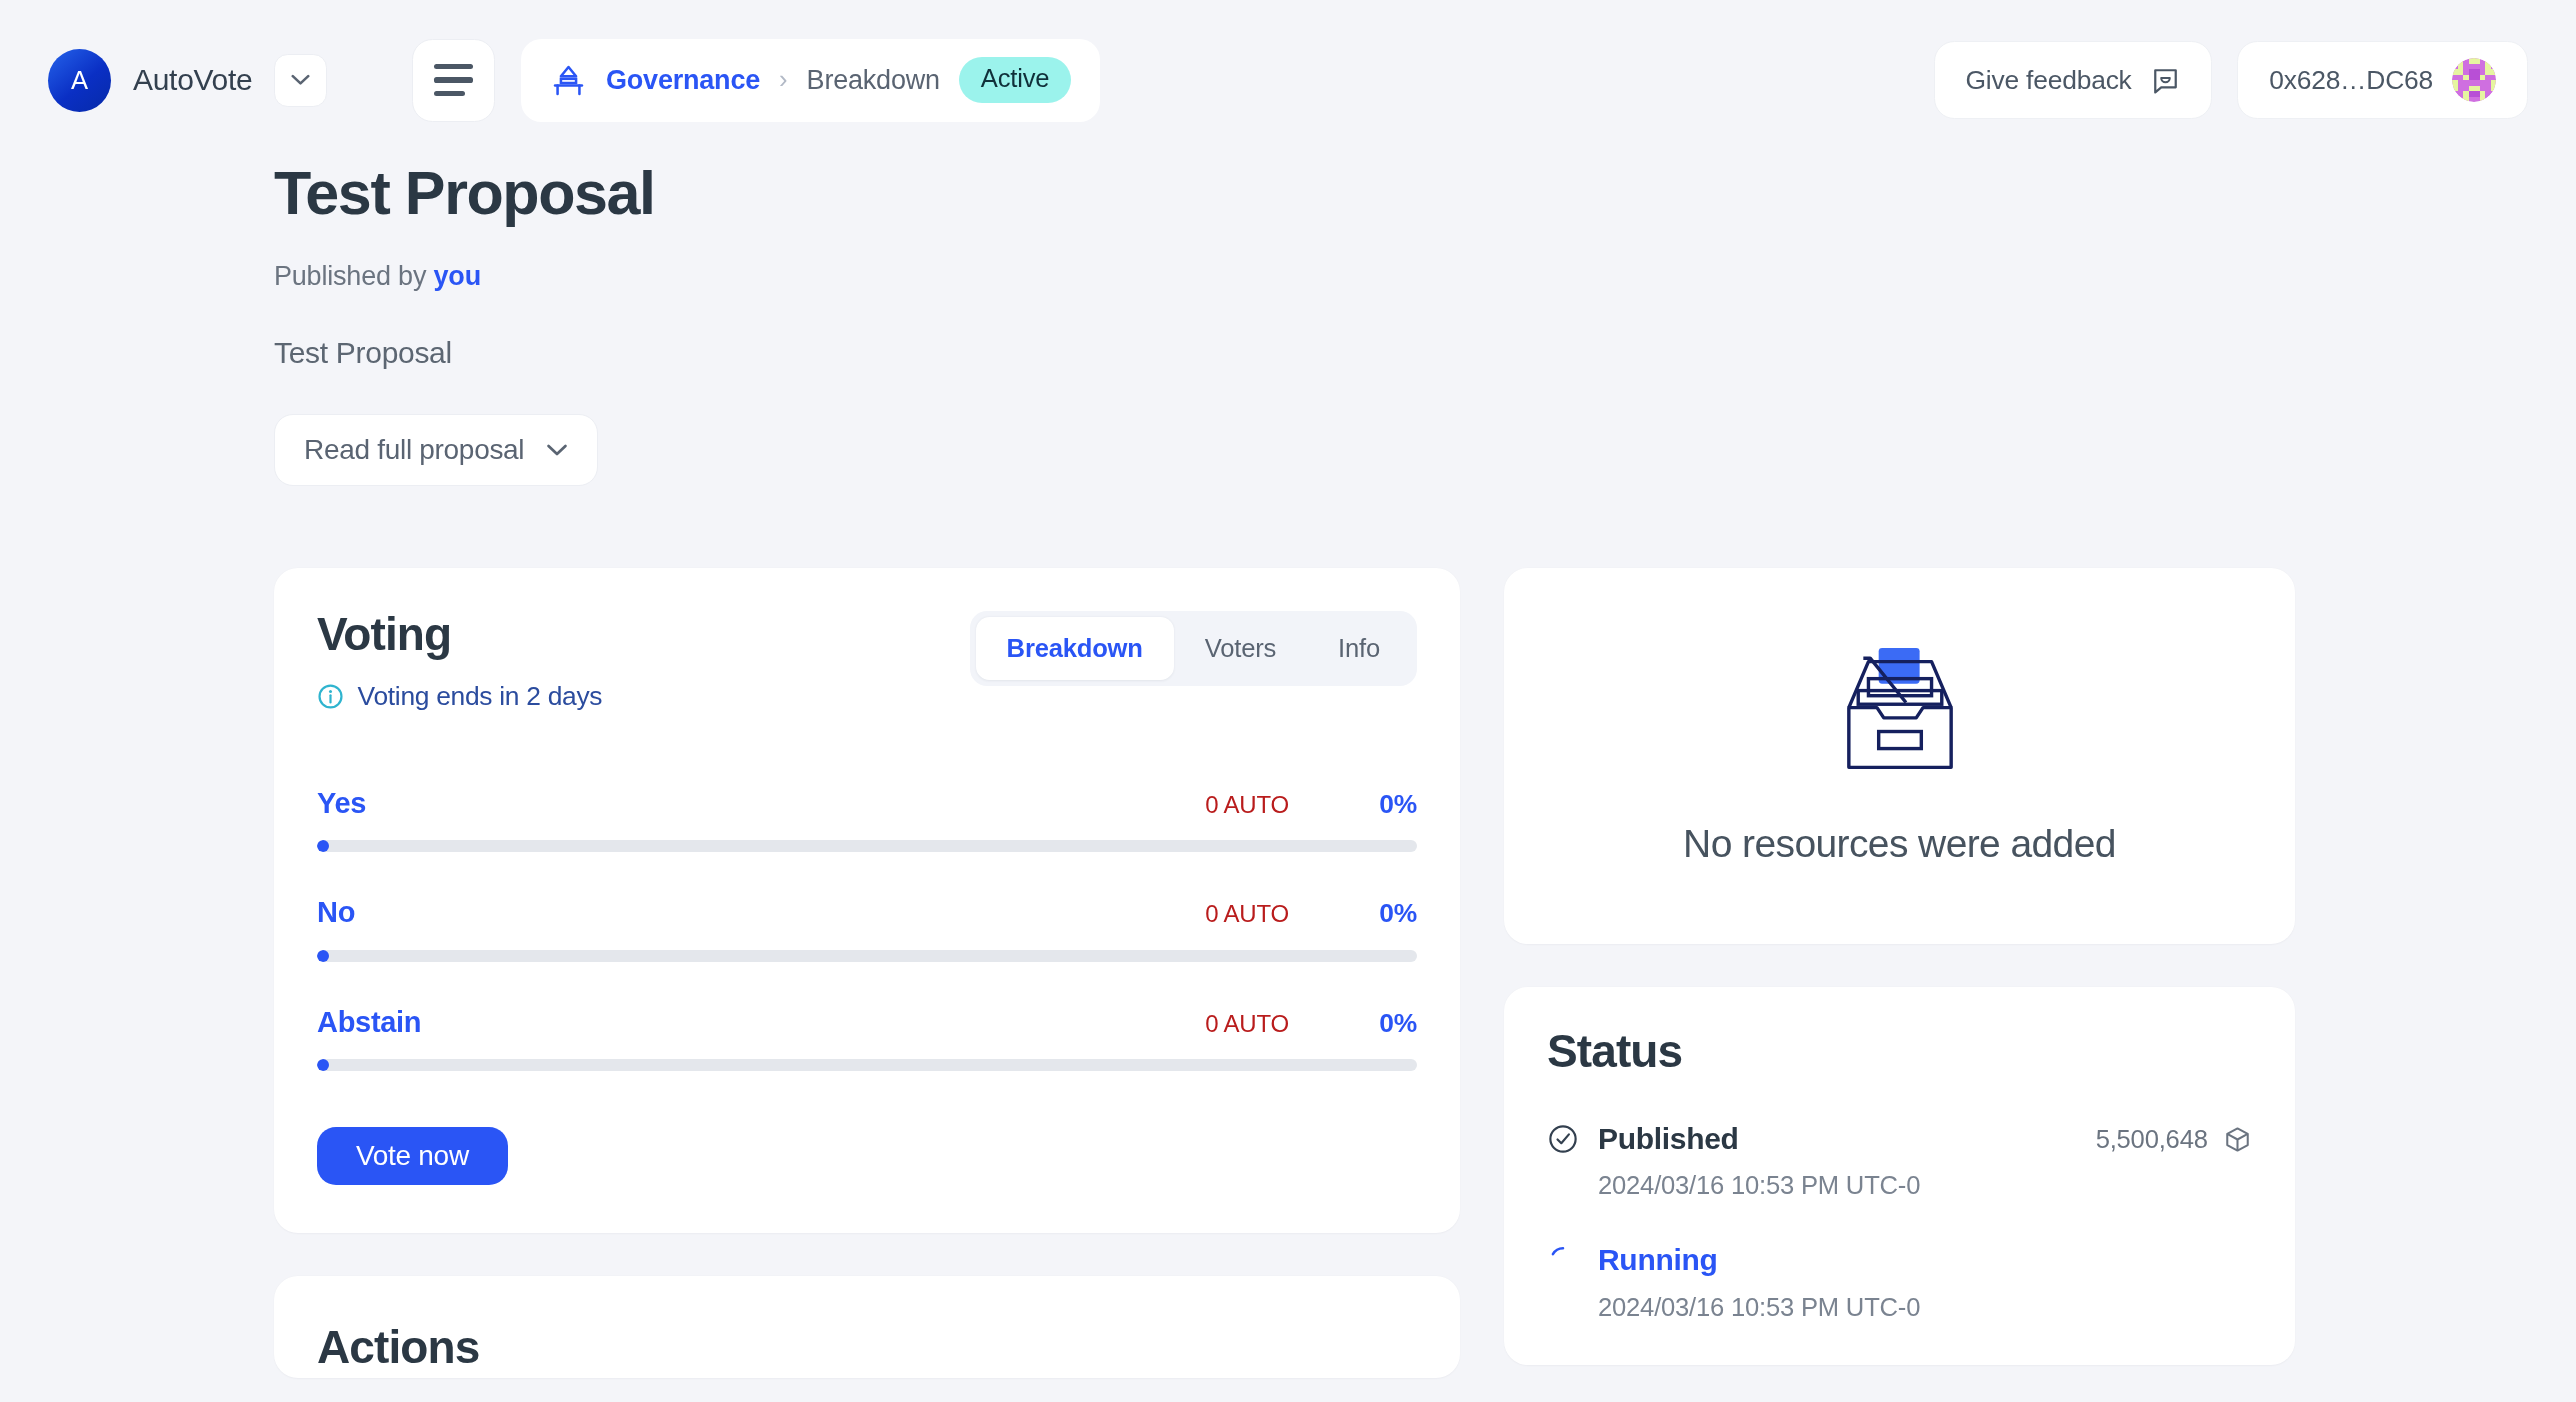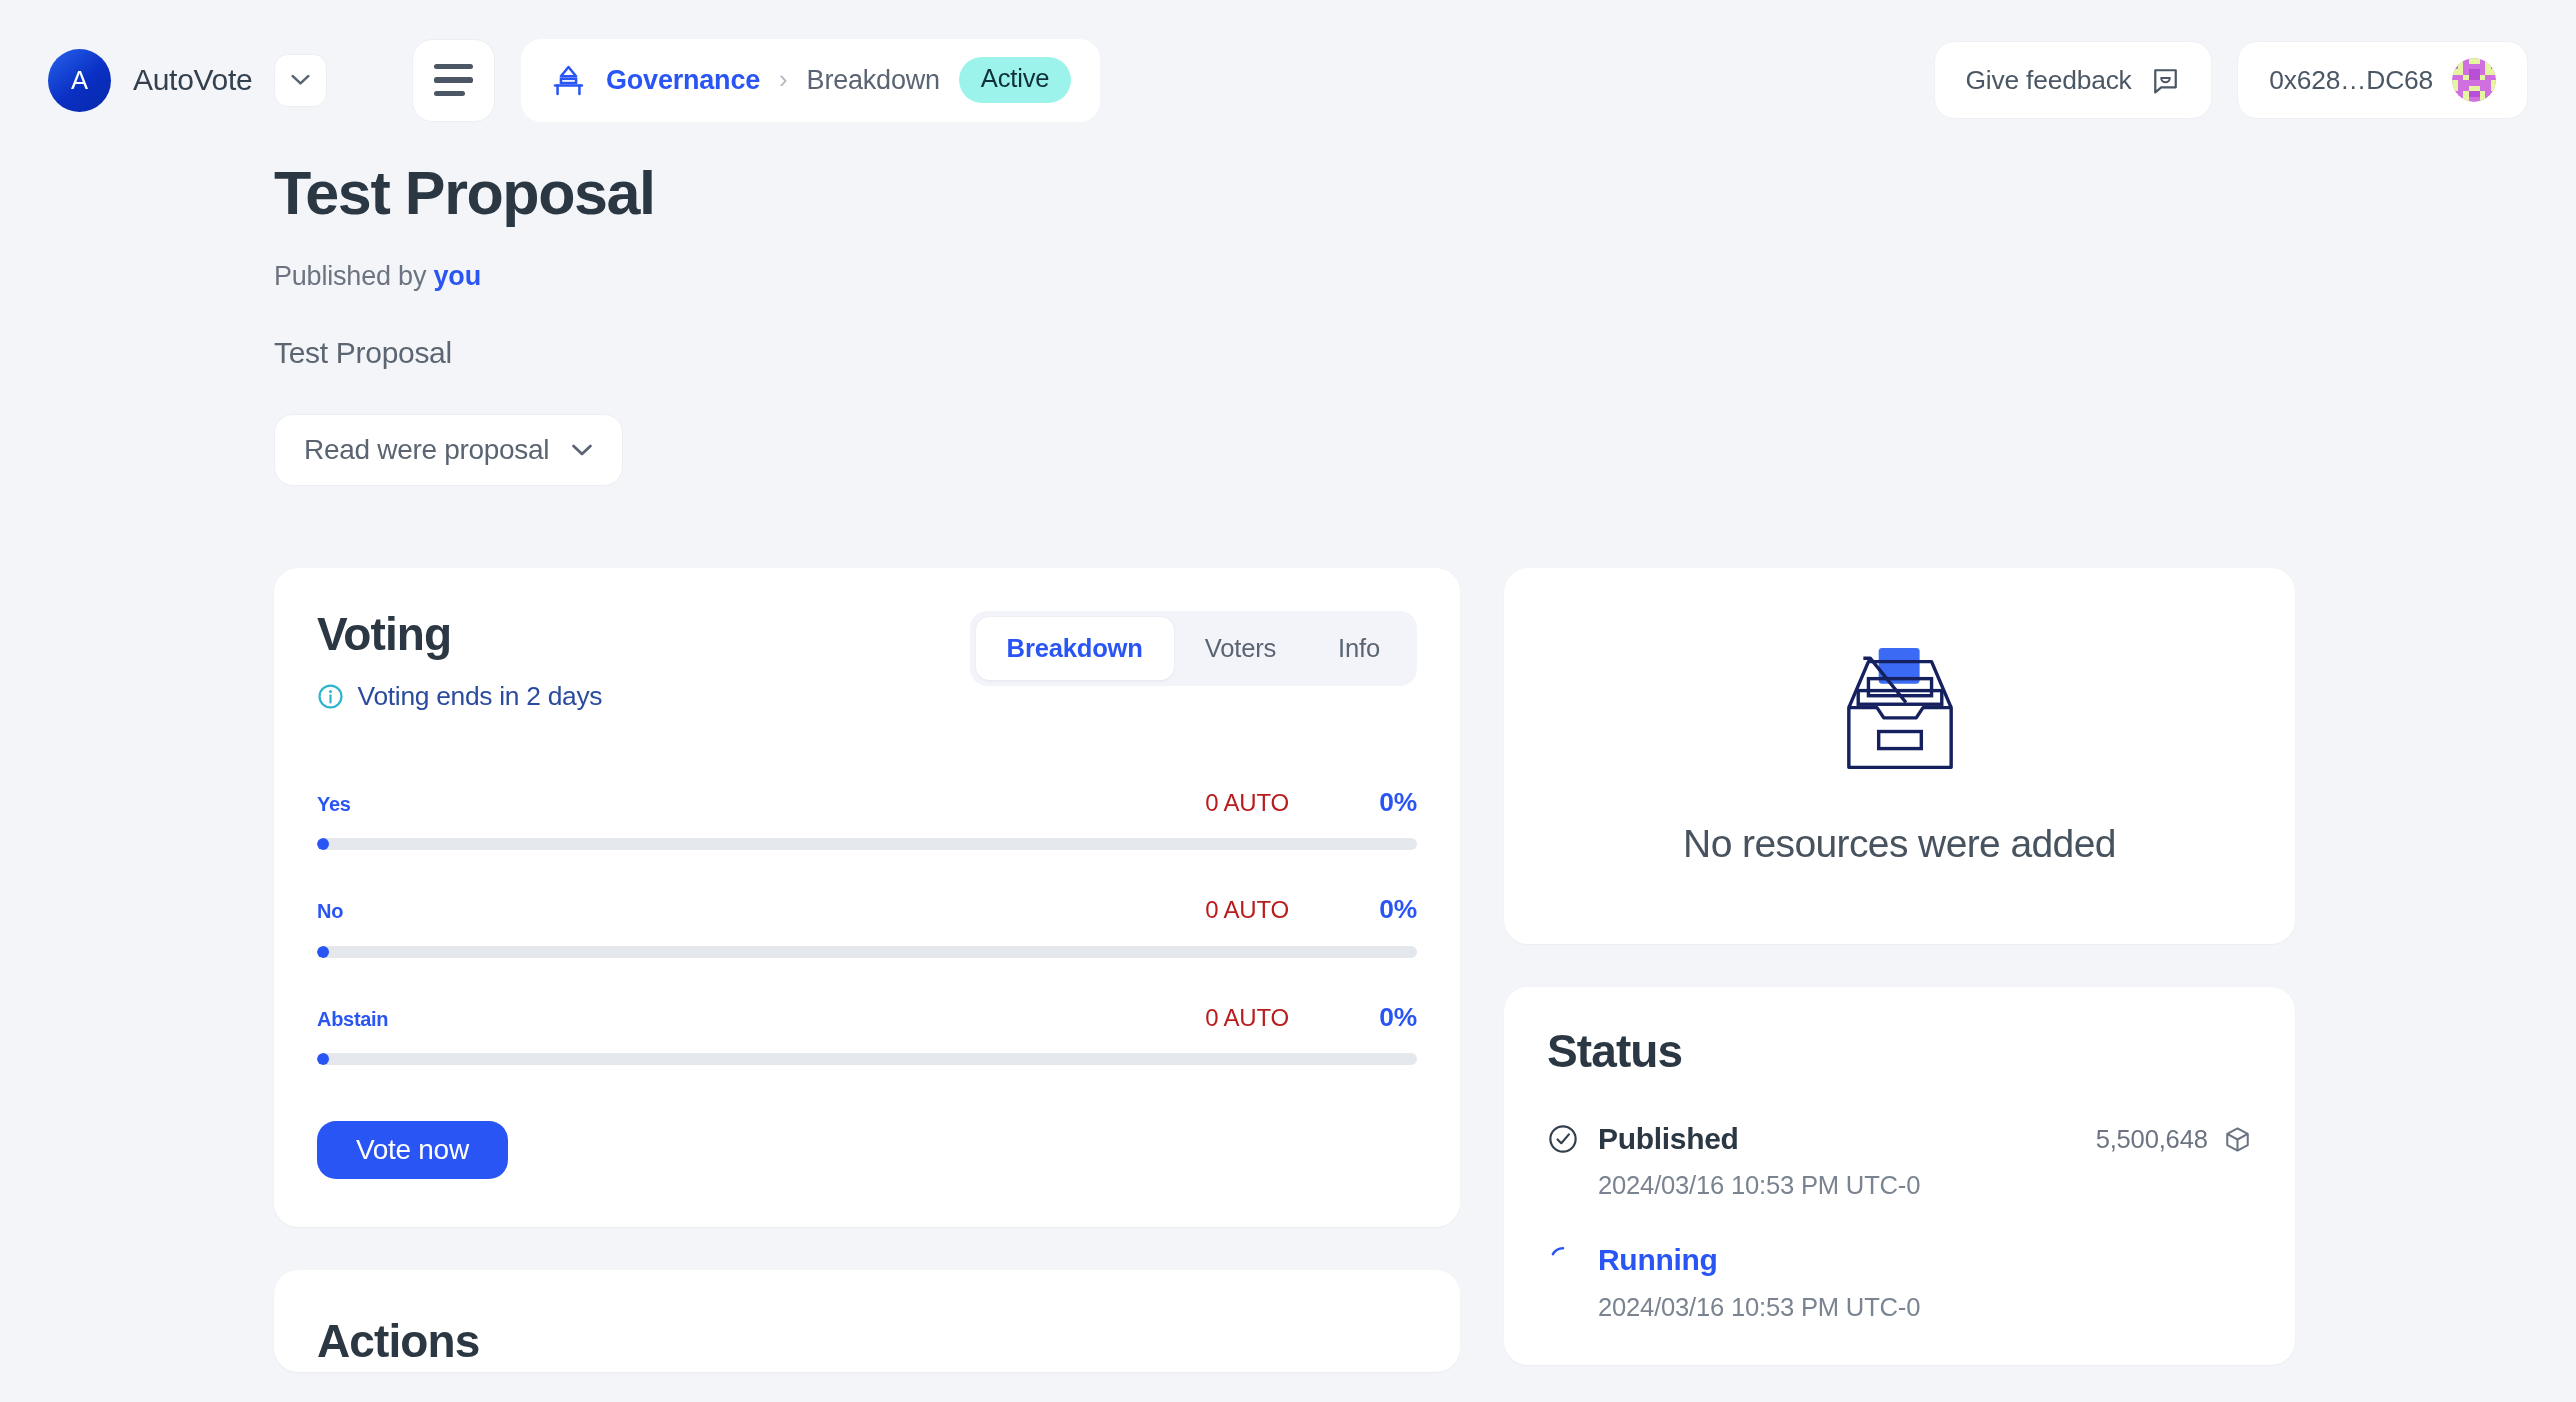--- a/index.html
+++ b/index.html
@@ -286,21 +286,21 @@
 
   .vote-row { margin-bottom: 44px; }
   .vote-row:last-child { margin-bottom: 0; }
 
   .vote-row-top {
     display: flex;
     align-items: baseline;
     margin-bottom: 20.4px;
   }
   .vote-label {
-    font-size: 20px;
+    font-size: 29px;
     font-weight: 700;
     color: #2a55f5;
     letter-spacing: -0.3px;
     text-align: right;
   }
   .vote-amount {
     margin-left: auto;
     font-size: 24px;
     color: #b91c1c;
     letter-spacing: -0.2px;
@@ -499,21 +499,21 @@
   <h1 class="page-title">Test Proposal</h1>
 
   <div class="published">
     <span>Published by</span>
     <a>you</a>
   </div>
 
   <div class="summary">Test Proposal</div>
 
   <div class="read-full">
-    <span class="read-full-label">Read were proposal</span>
+    <span class="read-full-label">Read full proposal</span>
     <svg width="22" height="13.6" viewBox="0 0 26 16" fill="none">
       <path d="M3 3.5L13 13L23 3.5" stroke="#5a6472" stroke-width="3.2" stroke-linecap="round" stroke-linejoin="round"></path>
     </svg>
   </div>
 
   <div class="content">
 
     <div class="col-left">
 
       <div class="card voting-card">

